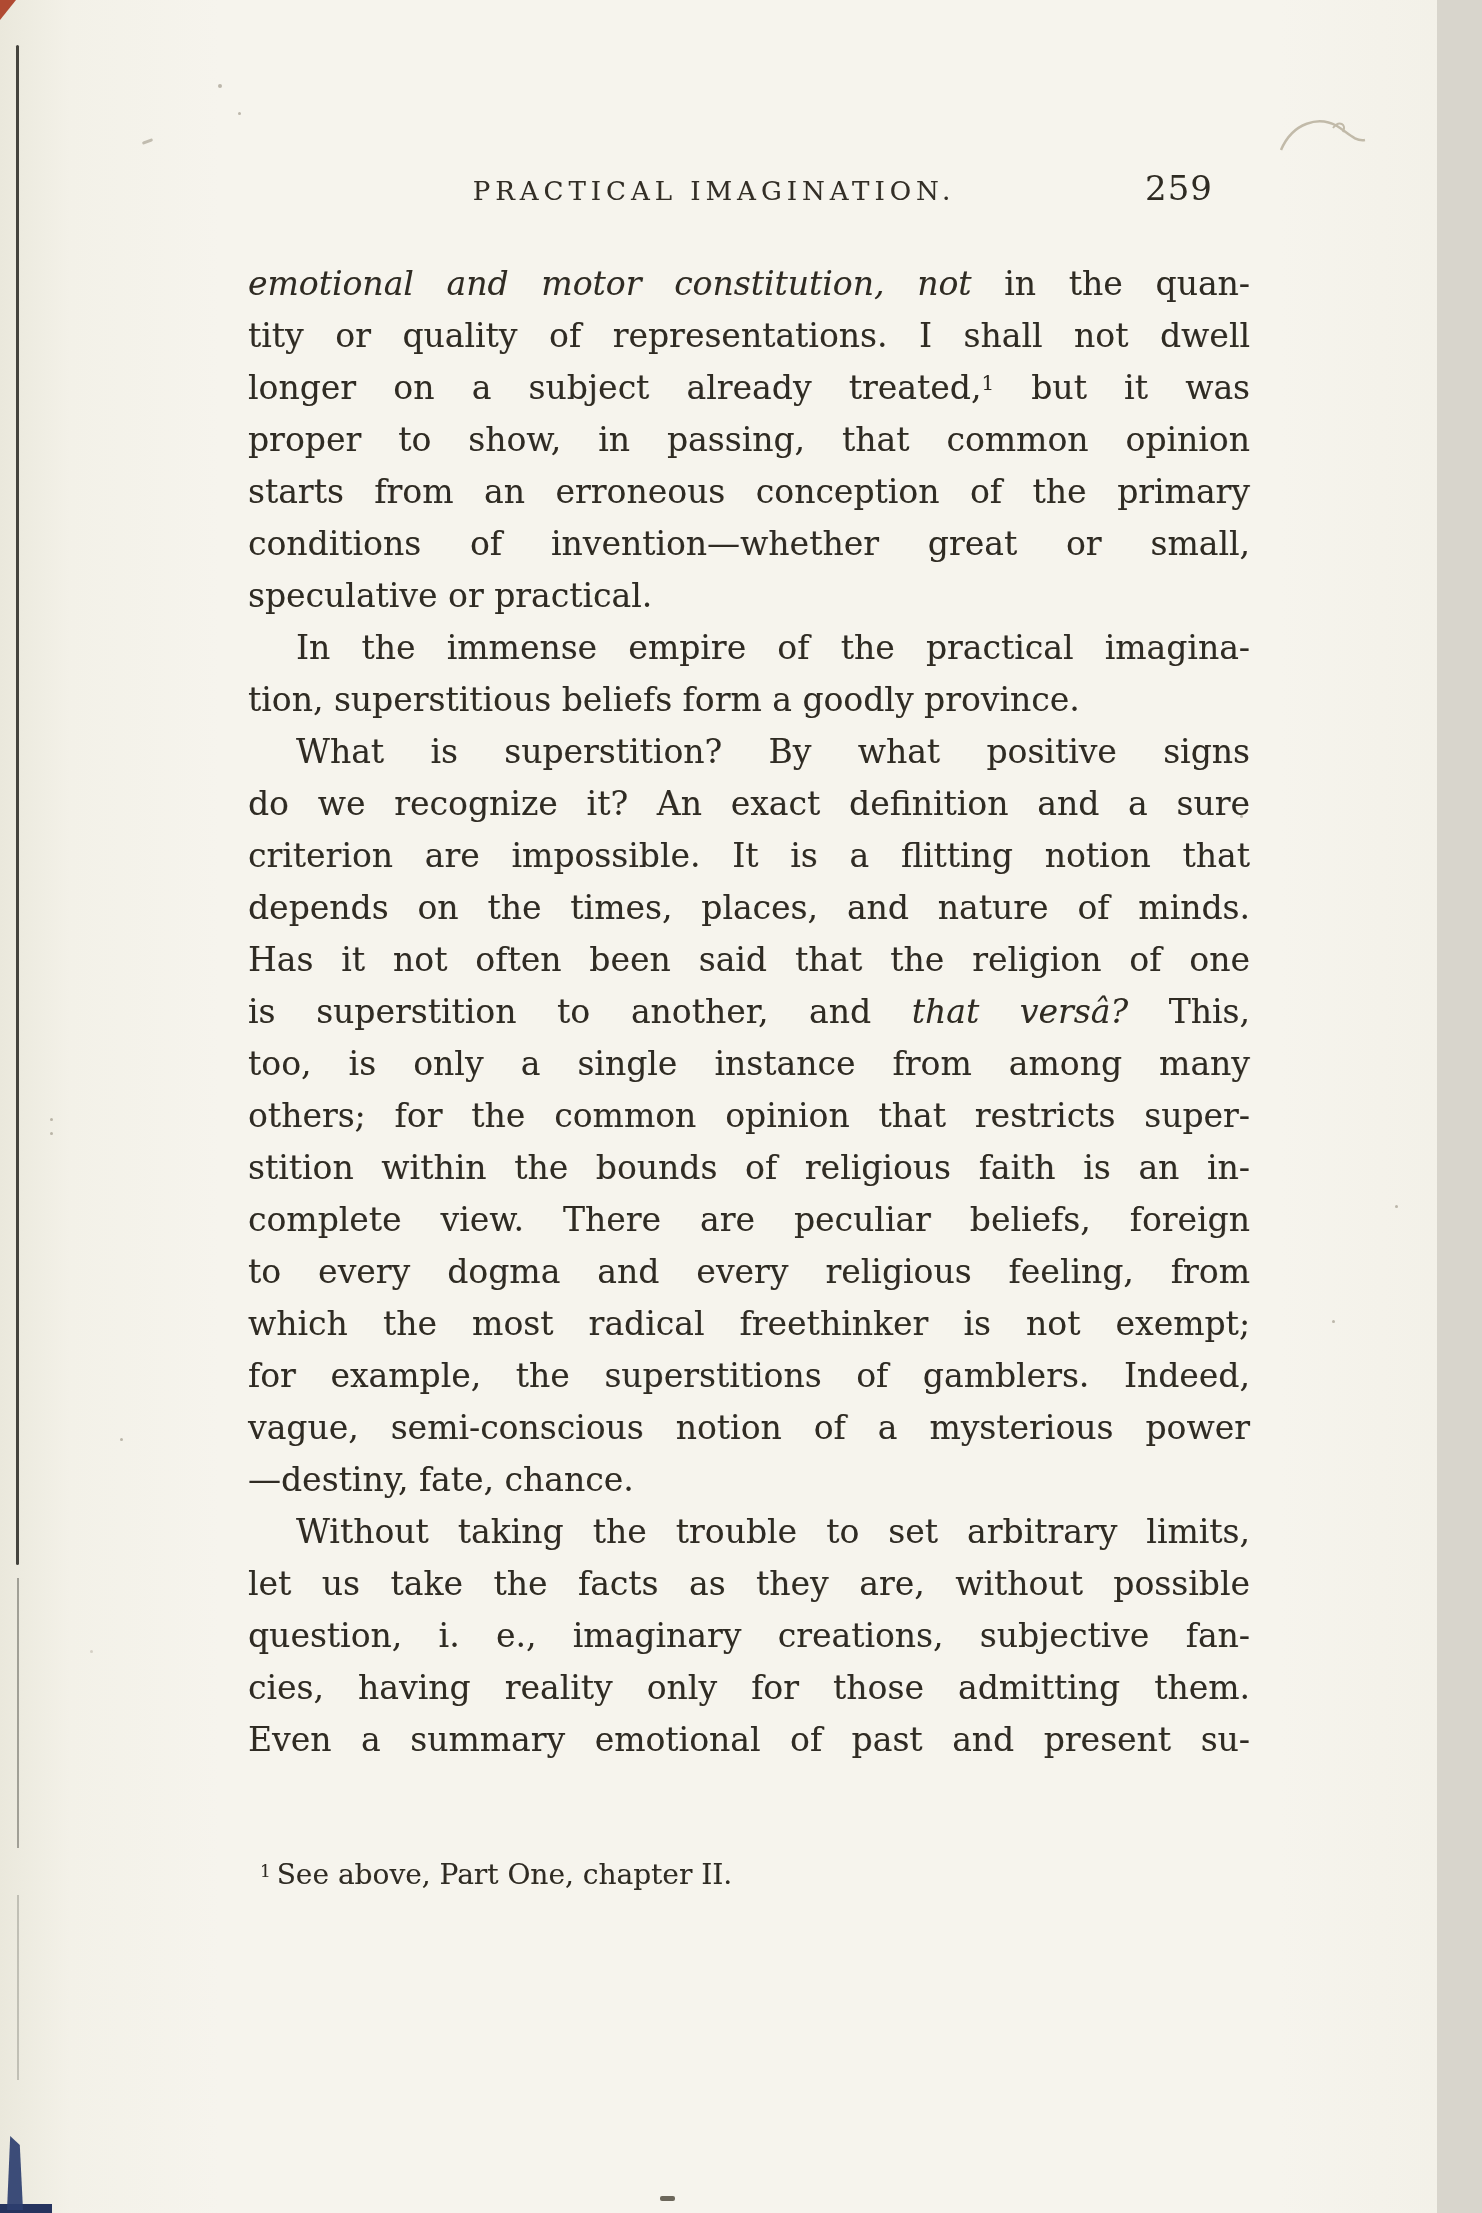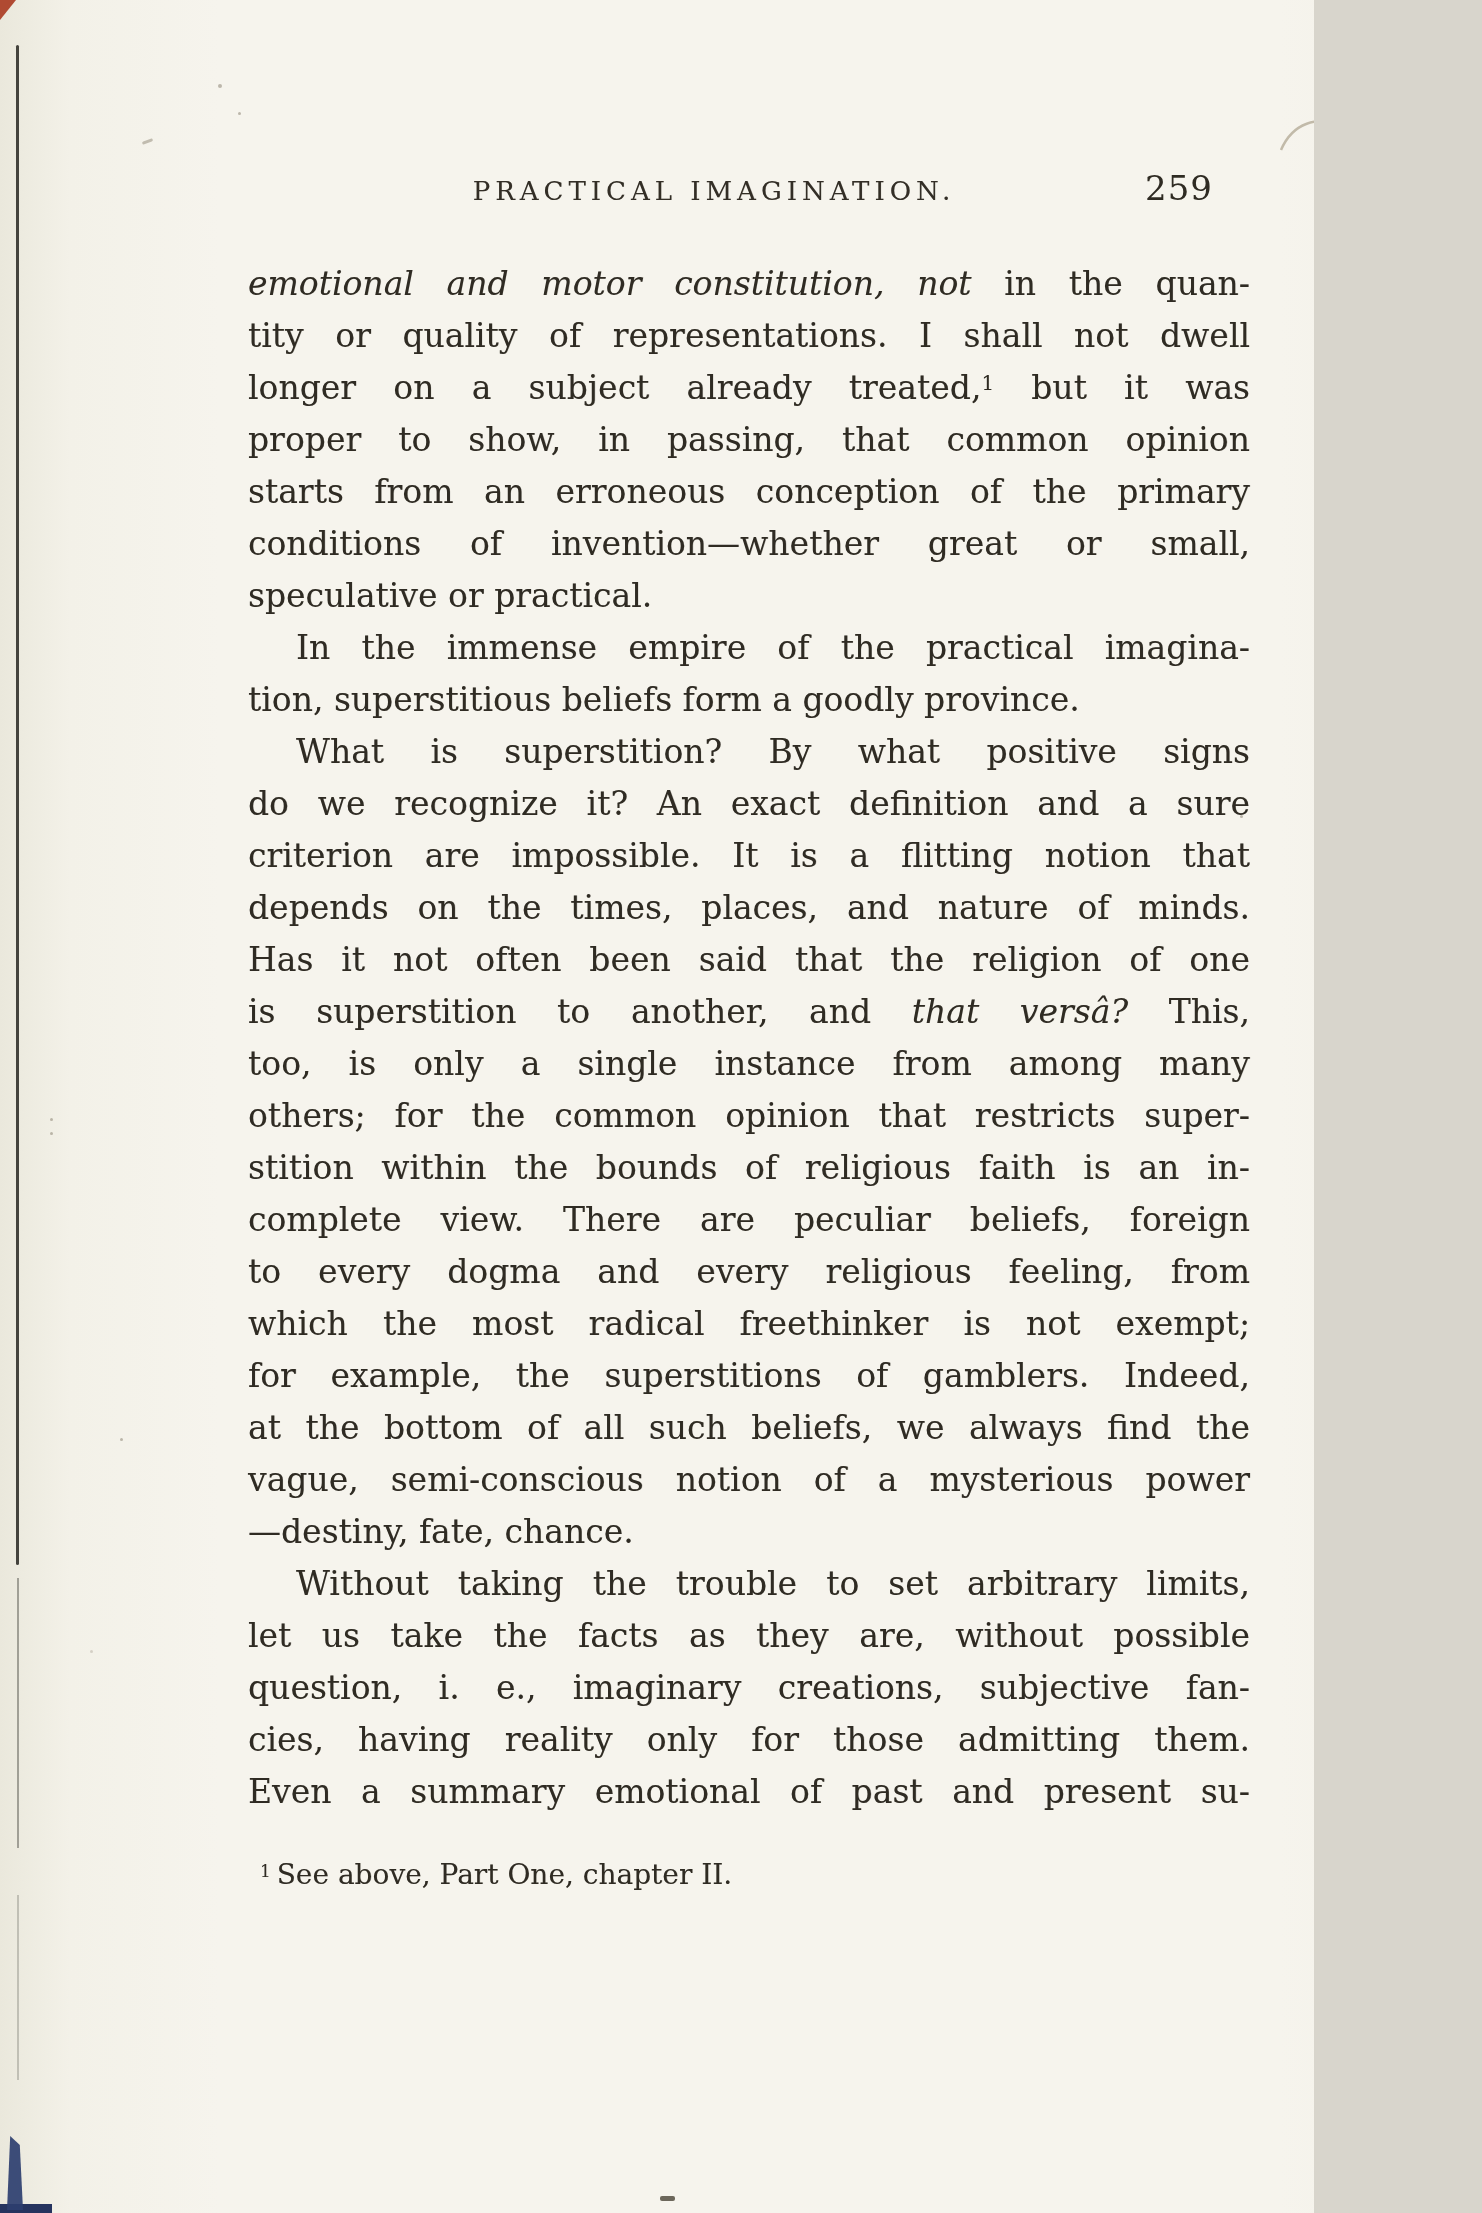--- a/index.html
+++ b/index.html
@@ -3,21 +3,21 @@
 <meta charset="utf-8">
 <style>
   html, body { margin: 0; padding: 0; }
   body {
     width: 1482px; height: 2213px;
     background: #d8d5cc;
     font-family: "DejaVu Serif", serif;
   }
   .page {
     position: relative;
-    width: 1314px; height: 2213px;
+    width: 1437px; height: 2213px;
     overflow: hidden;
     color: #2f2b23;
     background: linear-gradient(90deg, #eae8dc 0px, #f3f1e8 70px, #f6f4ed 220px, #f6f4ed 1280px, #f2f0e7 1482px);
   }
   
   .header-row { position: absolute; top: 168px; left: 213px; width: 1002px; height: 48px; }
   .header-title {
     text-align: center; font-size: 26px; letter-spacing: 5px;
     color: #332e26; padding-top: 8px;
     text-shadow: 0.3px 0.3px 0.5px rgba(47,43,35,0.3);
@@ -108,21 +108,20 @@
         <div class="line just"><span>depends on the times, places, and nature of minds.</span></div>
         <div class="line just"><span>Has it not often been said that the religion of one</span></div>
         <div class="line just"><span>is superstition to another, and </span><span class="ital">that versâ?</span><span>  This,</span></div>
         <div class="line just"><span>too, is only a single instance from among many</span></div>
         <div class="line just"><span>others; for the common opinion that restricts super-</span></div>
         <div class="line just"><span>stition within the bounds of religious faith is an in-</span></div>
         <div class="line just"><span>complete view.  There are peculiar beliefs, foreign</span></div>
         <div class="line just"><span>to every dogma and every religious feeling, from</span></div>
         <div class="line just"><span>which the most radical freethinker is not exempt;</span></div>
         <div class="line just"><span>for example, the superstitions of gamblers.  Indeed,</span></div>
-        <div class="line just"><span>at the bottom of all such beliefs, we always find the</span></div>
         <div class="line just"><span>vague, semi-conscious notion of a mysterious power</span></div>
         <div class="line"><span>—destiny, fate, chance.</span></div>
       </div>
       <div>
         <div class="line just indent"><span>Without taking the trouble to set arbitrary limits,</span></div>
         <div class="line just"><span>let us take the facts as they are, without possible</span></div>
         <div class="line just"><span>question, i. e., imaginary creations, subjective fan-</span></div>
         <div class="line just"><span>cies, having reality only for those admitting them.</span></div>
         <div class="line just"><span>Even a summary emotional of past and present su-</span></div>
       </div>

